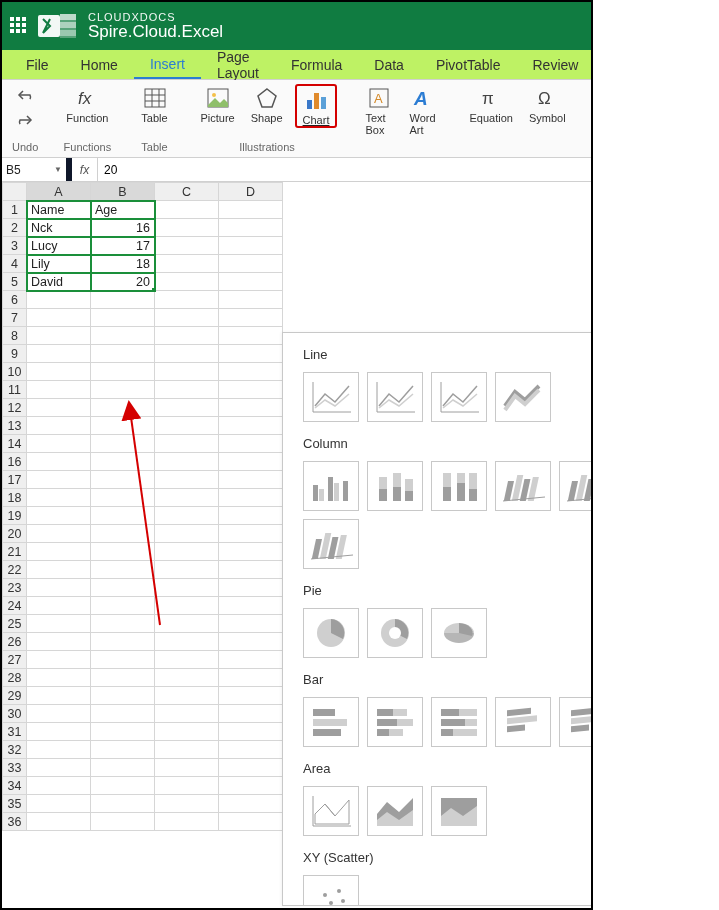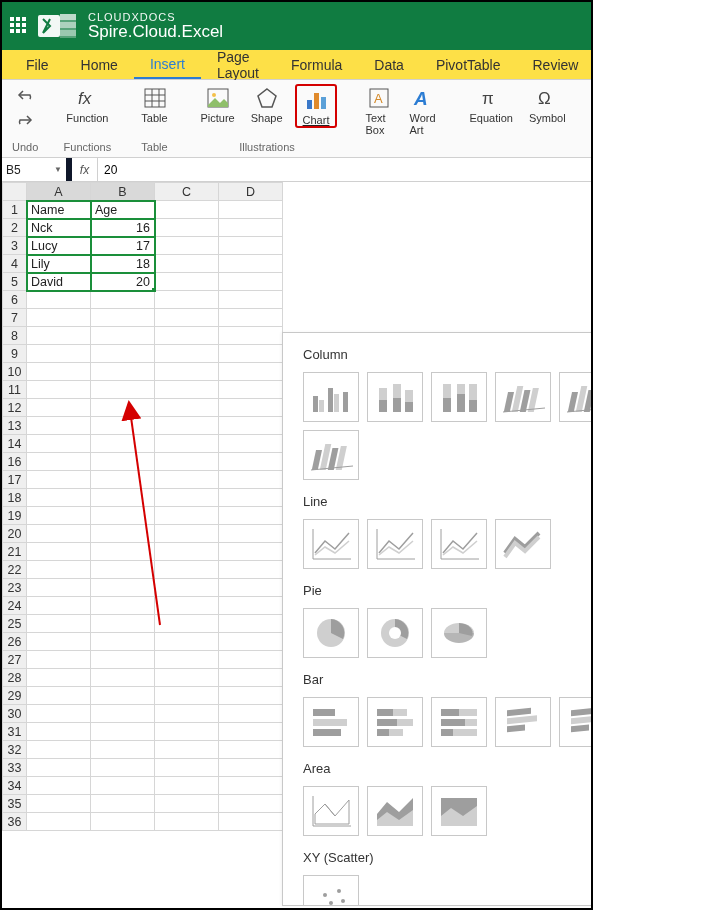--- a/index.html
+++ b/index.html
@@ -7,21 +7,21 @@
   .window { width:593px; height:910px; border:2px solid #000; display:flex; flex-direction:column; position:relative; overflow:hidden; }
 
   .titlebar { height:48px; background:#107c41; color:#fff; display:flex; align-items:center; padding:0 8px; gap:10px; }
   .dots { width:18px; height:18px; display:grid; grid-template-columns:repeat(3,4px); grid-template-rows:repeat(3,4px); gap:2px; }
   .dots span { background:#fff; width:4px; height:4px; }
   .excel-icon { width:40px; height:28px; }
   .product { display:flex; flex-direction:column; line-height:1; }
   .product .small { font-size:11px; letter-spacing:1px; opacity:.95; }
   .product .big { font-size:17px; }
 
-  .tabs { height:30px; background:#fde047; border-bottom:1px solid #d0d0d0; display:flex; align-items:stretch; padding:0 8px; }
+  .tabs { height:30px; background:#bef264; border-bottom:1px solid #d0d0d0; display:flex; align-items:stretch; padding:0 8px; }
   .tab { padding:0 16px; display:flex; align-items:center; font-size:14px; color:#333; cursor:pointer; }
   .tab.active { color:#2b7cd3; border-bottom:2px solid #2b7cd3; font-weight:400; }
 
   .ribbon { background:#fafafa; border-bottom:1px solid #d0d0d0; display:flex; align-items:stretch; padding:4px 6px 0 6px; height:78px; gap:6px; }
   .rgroup { display:flex; flex-direction:column; align-items:center; padding:0 4px; position:relative; }
   .rgroup .items { display:flex; gap:8px; align-items:flex-start; flex:1; }
   .rgroup .label { font-size:11px; color:#666; height:16px; text-align:center; }
   .ritem { display:flex; flex-direction:column; align-items:center; gap:2px; cursor:pointer; padding:2px 4px; min-width:36px; }
   .ritem svg, .ritem .big-ico { width:24px; height:24px; }
   .ritem .txt { font-size:11px; color:#333; }
@@ -534,20 +534,55 @@
       <defs>
           <marker id="ah" markerWidth="10" markerHeight="10" refX="5" refY="5" orient="auto">
             <path d="M0 0 L10 5 L0 10 Z" fill="#d40000"></path>
           </marker>
         </defs>
       <line x1="40" y1="225" x2="10" y2="10" stroke="#d40000" stroke-width="2" marker-end="url(#ah)"></line>
     </svg>
 
     <div class="chart-panel" id="chart-panel">
         <div class="cat">
+          <div class="cat-title">Line</div>
+          <div class="thumbs">
+            <div class="thumb">
+              <svg viewBox="0 0 44 38">
+                <line x1="4" y1="34" x2="4" y2="4" stroke="#9e9e9e"></line>
+                <line x1="4" y1="34" x2="42" y2="34" stroke="#9e9e9e"></line>
+                <path d="M6 28 L16 16 L26 24 L40 8" fill="none" stroke="#9e9e9e" stroke-width="1.5"></path>
+                <path d="M6 30 L16 22 L26 28 L40 16" fill="none" stroke="#cfcfcf" stroke-width="1.5"></path>
+              </svg>
+            </div>
+            <div class="thumb">
+              <svg viewBox="0 0 44 38">
+                <line x1="4" y1="34" x2="4" y2="4" stroke="#9e9e9e"></line>
+                <line x1="4" y1="34" x2="42" y2="34" stroke="#9e9e9e"></line>
+                <path d="M6 28 L16 16 L26 24 L40 8" fill="none" stroke="#9e9e9e" stroke-width="1.5"></path>
+                <path d="M6 30 L16 22 L26 28 L40 16" fill="none" stroke="#cfcfcf" stroke-width="1.5"></path>
+              </svg>
+            </div>
+            <div class="thumb">
+              <svg viewBox="0 0 44 38">
+                <line x1="4" y1="34" x2="4" y2="4" stroke="#9e9e9e"></line>
+                <line x1="4" y1="34" x2="42" y2="34" stroke="#9e9e9e"></line>
+                <path d="M6 28 L16 16 L26 24 L40 8" fill="none" stroke="#9e9e9e" stroke-width="1.5"></path>
+                <path d="M6 30 L16 22 L26 28 L40 16" fill="none" stroke="#cfcfcf" stroke-width="1.5"></path>
+              </svg>
+            </div>
+            <div class="thumb">
+              <svg viewBox="0 0 44 38">
+                <path d="M4 28 L14 14 L24 22 L38 8" fill="none" stroke="#9e9e9e" stroke-width="4"></path>
+                <path d="M4 32 L14 18 L24 26 L38 12" fill="none" stroke="#cfcfcf" stroke-width="4"></path>
+              </svg>
+            </div>
+          </div>
+        </div>
+        <div class="cat">
           <div class="cat-title">Column</div>
           <div class="thumbs">
             <div class="thumb">
               <svg viewBox="0 0 44 38">
                 <rect x="4" y="18" width="5" height="16" fill="#9e9e9e"></rect>
                 <rect x="10" y="22" width="5" height="12" fill="#cfcfcf"></rect>
                 <rect x="19" y="10" width="5" height="24" fill="#9e9e9e"></rect>
                 <rect x="25" y="16" width="5" height="18" fill="#cfcfcf"></rect>
                 <rect x="34" y="14" width="5" height="20" fill="#9e9e9e"></rect>
               </svg>
@@ -612,55 +647,20 @@
                   <rect x="18" y="8" width="6" height="26" fill="#cfcfcf"></rect>
                   <rect x="26" y="12" width="6" height="22" fill="#9e9e9e"></rect>
                   <rect x="34" y="10" width="6" height="24" fill="#cfcfcf"></rect>
                 </g>
                 <line x1="2" y1="34" x2="44" y2="30" stroke="#9e9e9e"></line>
               </svg>
             </div>
           </div>
         </div>
         <div class="cat">
-          <div class="cat-title">Line</div>
-          <div class="thumbs">
-            <div class="thumb">
-              <svg viewBox="0 0 44 38">
-                <line x1="4" y1="34" x2="4" y2="4" stroke="#9e9e9e"></line>
-                <line x1="4" y1="34" x2="42" y2="34" stroke="#9e9e9e"></line>
-                <path d="M6 28 L16 16 L26 24 L40 8" fill="none" stroke="#9e9e9e" stroke-width="1.5"></path>
-                <path d="M6 30 L16 22 L26 28 L40 16" fill="none" stroke="#cfcfcf" stroke-width="1.5"></path>
-              </svg>
-            </div>
-            <div class="thumb">
-              <svg viewBox="0 0 44 38">
-                <line x1="4" y1="34" x2="4" y2="4" stroke="#9e9e9e"></line>
-                <line x1="4" y1="34" x2="42" y2="34" stroke="#9e9e9e"></line>
-                <path d="M6 28 L16 16 L26 24 L40 8" fill="none" stroke="#9e9e9e" stroke-width="1.5"></path>
-                <path d="M6 30 L16 22 L26 28 L40 16" fill="none" stroke="#cfcfcf" stroke-width="1.5"></path>
-              </svg>
-            </div>
-            <div class="thumb">
-              <svg viewBox="0 0 44 38">
-                <line x1="4" y1="34" x2="4" y2="4" stroke="#9e9e9e"></line>
-                <line x1="4" y1="34" x2="42" y2="34" stroke="#9e9e9e"></line>
-                <path d="M6 28 L16 16 L26 24 L40 8" fill="none" stroke="#9e9e9e" stroke-width="1.5"></path>
-                <path d="M6 30 L16 22 L26 28 L40 16" fill="none" stroke="#cfcfcf" stroke-width="1.5"></path>
-              </svg>
-            </div>
-            <div class="thumb">
-              <svg viewBox="0 0 44 38">
-                <path d="M4 28 L14 14 L24 22 L38 8" fill="none" stroke="#9e9e9e" stroke-width="4"></path>
-                <path d="M4 32 L14 18 L24 26 L38 12" fill="none" stroke="#cfcfcf" stroke-width="4"></path>
-              </svg>
-            </div>
-          </div>
-        </div>
-        <div class="cat">
           <div class="cat-title">Pie</div>
           <div class="thumbs">
             <div class="thumb">
               <svg viewBox="0 0 44 38">
                 <circle cx="22" cy="19" r="14" fill="#cfcfcf"></circle>
                 <path d="M22 19 L22 5 A14 14 0 0 1 34 25 Z" fill="#9e9e9e"></path>
               </svg>
             </div>
             <div class="thumb">
               <svg viewBox="0 0 44 38">

